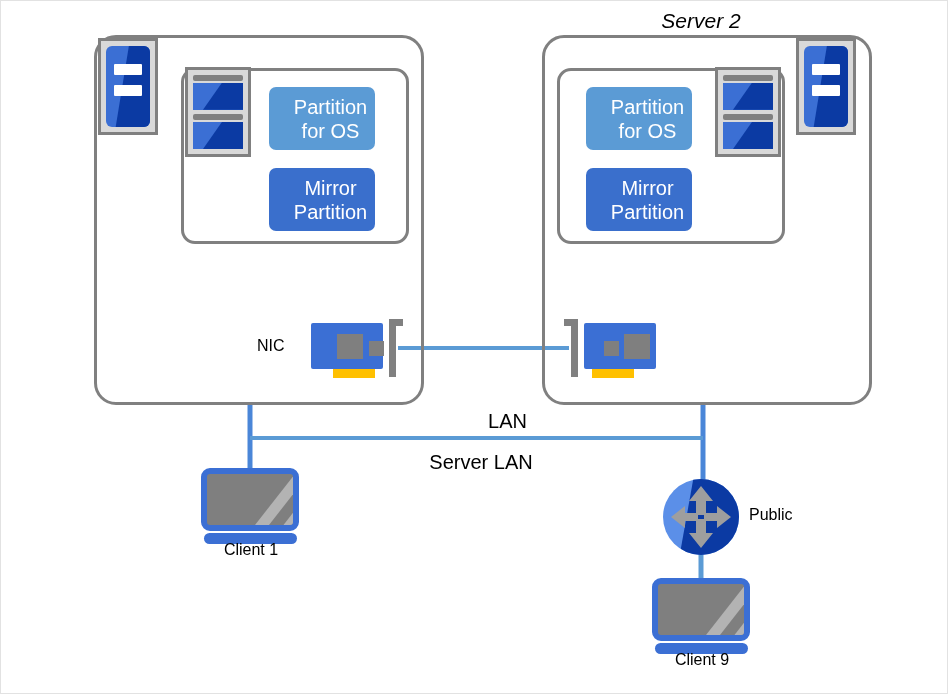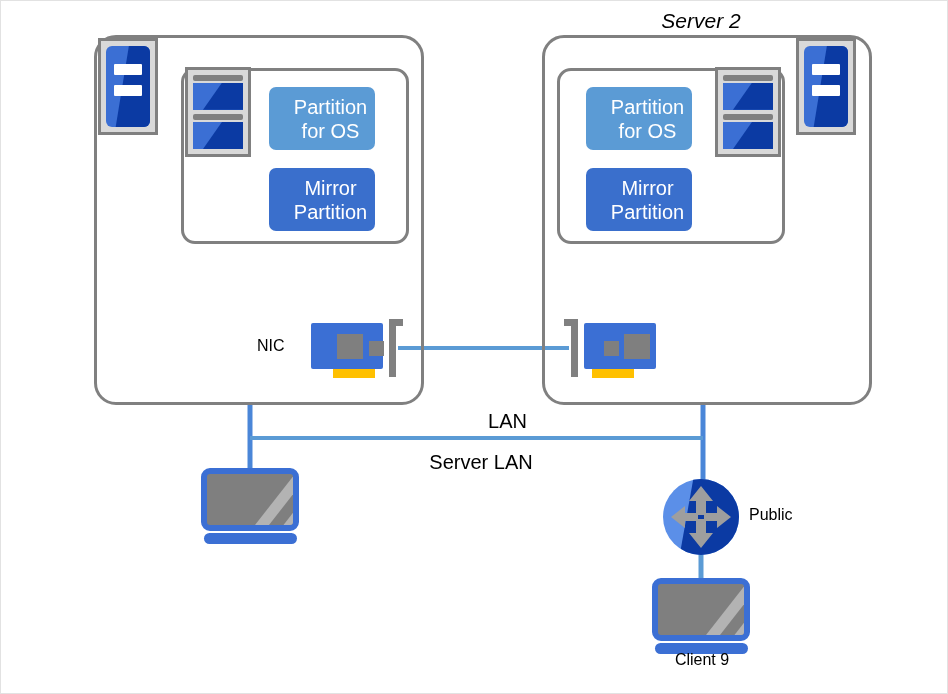--- a/index.html
+++ b/index.html
@@ -309,20 +309,21 @@
 
   <div class="lbl lbl-small center" style="left:395px; top:450px; width:170px;">Server LAN</div>
 
   <div class="laptop" style="left:200px; top:467px; width:100px; height:78px;">
     <div class="laptop-screen" style="width:98px; height:63px;">
       <div class="laptop-glint" style="left:62px; top:-10px; width:11px; height:90px;"></div>
       <div class="laptop-glint" style="left:79px; top:4px;  width:7px;  height:90px;"></div>
     </div>
     <div class="laptop-base" style="left:3px; top:65px; width:93px; height:11px;"></div>
   </div>
+  <div class="lbl lbl-node center" style="left:180px; top:540px; width:140px;">Client 1</div>
 
   <div class="router" style="left:660px; top:478px; width:80px; height:76px;">
     <svg width="80" height="76" viewBox="0 0 80 76" xmlns="http://www.w3.org/2000/svg">
       <defs>
         <clipPath id="rclip">
             <circle cx="40" cy="38" r="38"></circle>
           </clipPath>
       </defs>
       <circle cx="40" cy="38" r="38" fill="#5b8fe8"></circle>
       <g clip-path="url(#rclip)">

